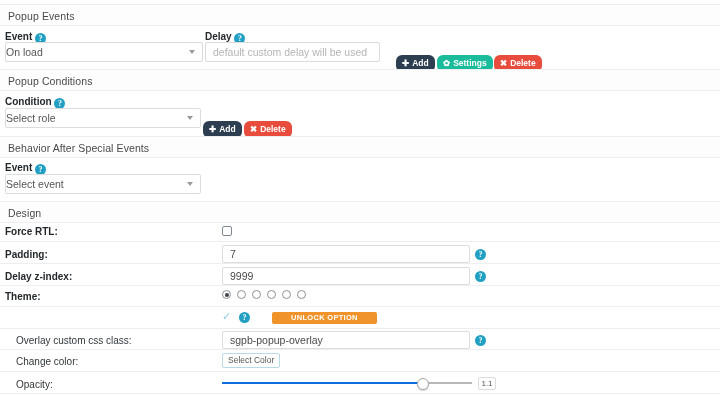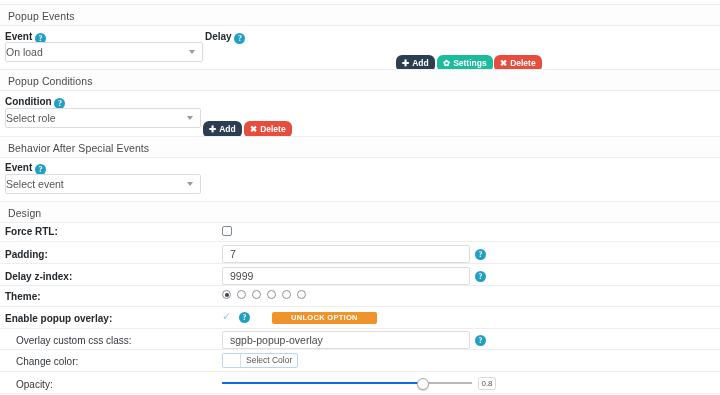--- a/index.html
+++ b/index.html
@@ -105,21 +105,21 @@
     background:#f0932b;color:#ffffff;border-radius:2px;
     font-size:7.5px;font-weight:bold;letter-spacing:.3px;
     line-height:12px;text-align:center;padding:0 19px;white-space:nowrap;
     cursor:pointer;
   }
 
   
   .colorpick{
     position:absolute;height:15px;box-sizing:border-box;
     border:1px solid #b9d8e8;border-radius:2px;background:#ffffff;
-    display:flex;align-items:stretch;cursor:pointer;
+    display:flex;align-items:stretch;cursor:pointer;flex-direction:column;
   }
   .colorpick .swatch{width:17px;background:#ffffff;border-right:1px solid #cfe0ea;}
   .colorpick .cplabel{
     font-size:8.5px;color:#555555;line-height:13px;padding:0 5px;
   }
 
   
   .slider{position:absolute;height:12px;cursor:pointer;}
   .slider .track{
     position:absolute;left:0;top:5px;width:100%;height:2px;background:#b8b8b8;
@@ -153,20 +153,21 @@
   </div>
   <div class="sel" style="left:5px;top:42px;width:198px;">
     <span>On load</span>
     <span class="caret"></span>
   </div>
 
   <div class="lbl" style="left:205px;top:31px;">
     <span>Delay</span>
     <span class="help">?</span>
   </div>
+  <div class="inp ph" style="left:205px;top:42px;width:175px;">default custom delay will be used</div>
 
   <div class="btn btn-add" style="left:396px;top:43px;">
     <span class="gl">✚</span><span>Add</span>
   </div>
   <div class="btn btn-settings" style="left:437px;top:43px;">
     <span class="gl">✿</span><span>Settings</span>
   </div>
   <div class="btn btn-delete" style="left:494px;top:43px;">
     <span class="gl">✖</span><span>Delete</span>
   </div>
@@ -225,21 +226,20 @@
   <div class="radios" id="theme-radios" style="left:222px;top:290px;">
       <div class="radio on"></div>
       <div class="radio"></div>
       <div class="radio"></div>
       <div class="radio"></div>
       <div class="radio"></div>
       <div class="radio"></div>
     </div>
   <div class="hr" style="top:306px;"></div>
 
-  <div class="lbl" style="left:5px;top:313px;">Enable popup overlay:</div>
   <span class="chk-glyph" style="left:222px;top:311px;">✓</span>
   <span class="help help-abs" style="left:239px;top:312px;">?</span>
   <div class="badge" style="left:272px;top:312px;">UNLOCK OPTION</div>
   <div class="hr" style="top:328px;"></div>
 
   <div class="lbl-n" style="left:16px;top:335px;">Overlay custom css class:</div>
   <div class="inp big" style="left:222px;top:331px;width:248px;">sgpb-popup-overlay</div>
   <span class="help help-abs" style="left:475px;top:335px;">?</span>
   <div class="hr" style="top:349px;"></div>
 
@@ -249,16 +249,16 @@
     <div class="cplabel">Select Color</div>
   </div>
   <div class="hr" style="top:371px;"></div>
 
   <div class="lbl-n" style="left:16px;top:379px;">Opacity:</div>
   <div class="slider" id="opacity-slider" style="left:222px;top:377px;width:250px;">
     <div class="track"></div>
     <div class="fill" id="opacity-fill" style="width: 200px;"></div>
     <div class="knob" id="opacity-knob" style="left: 195px;"></div>
   </div>
-  <div class="slider-val" style="left:478px;top:377px;">0.8</div>
+  <div class="slider-val" style="left:478px;top:377px;">1.1</div>
   <div class="hr" style="top:393px;"></div>
 
 </div>
 
 </body></html>

